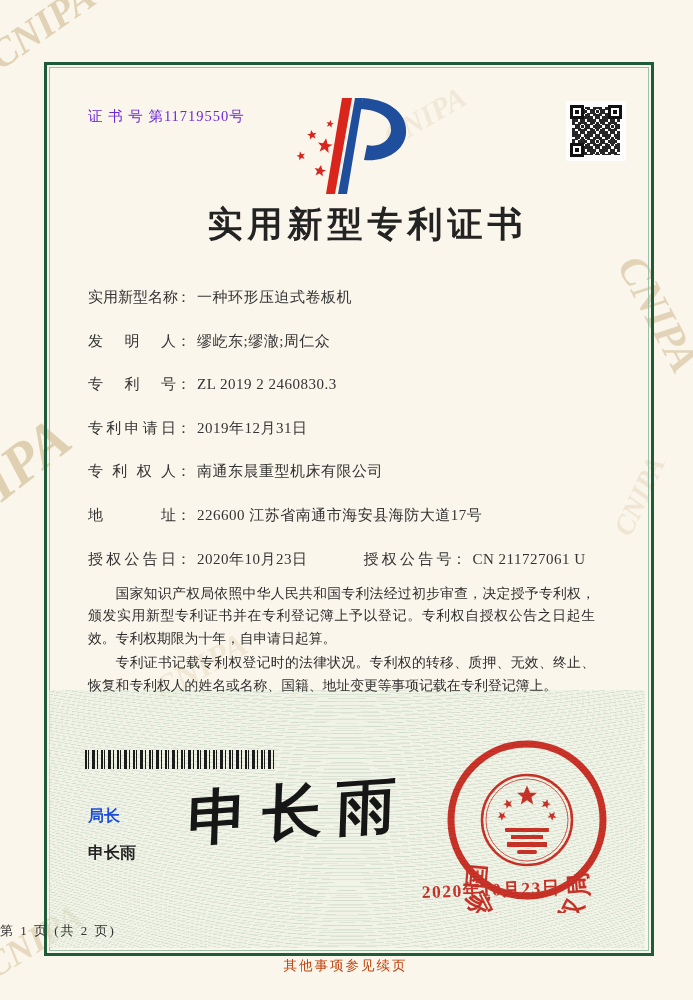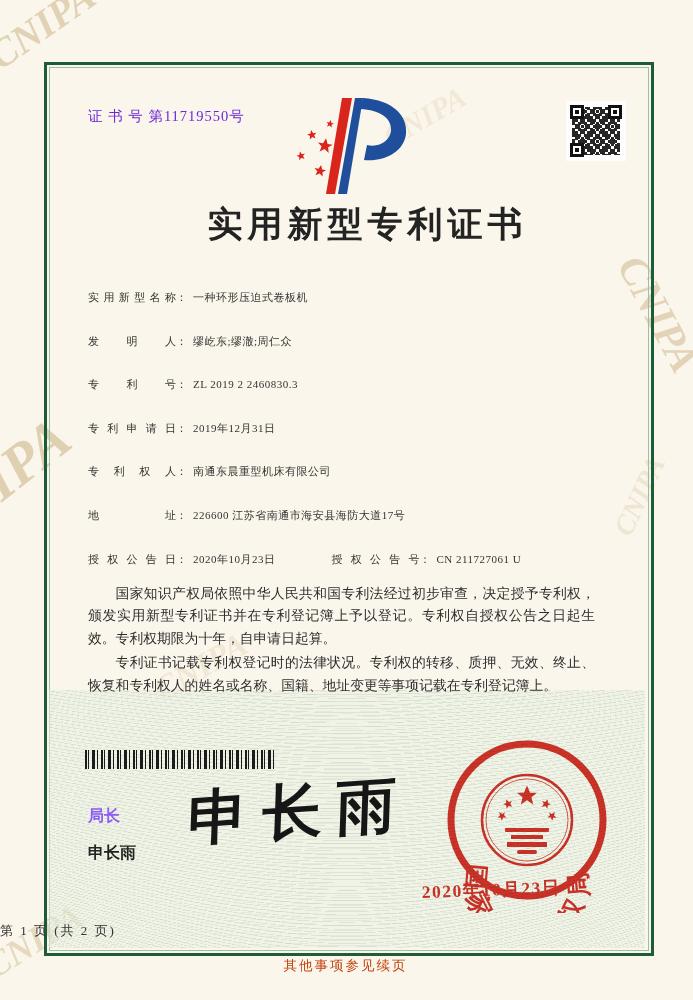--- a/index.html
+++ b/index.html
@@ -27,21 +27,21 @@
   .finder{position:absolute;width:14px;height:14px;border:3px solid #111;background:#fff;box-sizing:border-box;}
   .finder i{position:absolute;left:2px;top:2px;width:4px;height:4px;background:#111;}
   .f-tl{left:4px;top:4px;} .f-tr{right:4px;top:4px;} .f-bl{left:4px;bottom:4px;}
 
   .logo{left:268px;top:92px;width:178px;height:108px;}
 
   .title{left:0;right:0;top:201px;text-align:center;font-size:35px;font-weight:700;
          letter-spacing:5px;color:#232323;margin-left:42px;}
 
   
-  .rows{left:88px;top:287px;width:520px;font-size:11px;color:#343434;}
+  .rows{left:88px;top:287px;width:520px;font-size:15px;color:#343434;}
   .row{margin:0 0 23.6px 0;white-space:nowrap;line-height:20px;}
   .lbl{display:inline-block;width:88px;text-align:justify;text-align-last:justify;vertical-align:top;}
   .colon{display:inline-block;margin-right:6px;}
   .val{letter-spacing:.5px;}
   .gap2{display:inline-block;width:56px;}
 
   
   .paras{left:88px;top:583px;width:518px;font-size:13.8px;line-height:1.63;
          color:#2e2e2e;text-align:justify;}
   .paras p{margin:0 11px 2px 0;text-indent:2em;}
@@ -53,21 +53,21 @@
         repeating-radial-gradient(140% 90% at 50% 135%, rgba(120,158,126,.17) 0 1.2px, rgba(0,0,0,0) 1.2px 5px),
         repeating-radial-gradient(140% 90% at 50% -35%, rgba(120,158,126,.10) 0 1px, rgba(0,0,0,0) 1px 6px);}
 
   .barcode{left:85px;top:750px;width:190px;height:19px;
       background-image:repeating-linear-gradient(90deg,
         #1b1b1b 0 2px, transparent 2px 3px,
         #1b1b1b 3px 4px, transparent 4px 7px,
         #1b1b1b 7px 10px, transparent 10px 12px,
         #1b1b1b 12px 13px, transparent 13px 16px);}
 
-  .sig-title{left:88px;top:806px;font-size:16px;font-weight:600;color:#8b5cf6;
+  .sig-title{left:88px;top:806px;font-size:16px;font-weight:600;color:#1d4ed8;
              font-family:"Liberation Sans","DejaVu Sans",sans-serif;}
   .sig-name{left:88px;top:843px;font-size:16px;font-weight:600;color:#222;
              font-family:"Liberation Sans","DejaVu Sans",sans-serif;}
   .autograph{left:188px;top:772px;font-size:60px;font-weight:600;color:#161616;
              font-family:"DejaVu Sans","Liberation Sans",sans-serif;
              letter-spacing:14px;transform:rotate(-4deg) skewX(-6deg);}
 
   .seal{left:412px;top:738px;width:230px;height:175px;mix-blend-mode:multiply;}
 
   .page-info{left:0;right:0;top:922px;font-size:13px;

